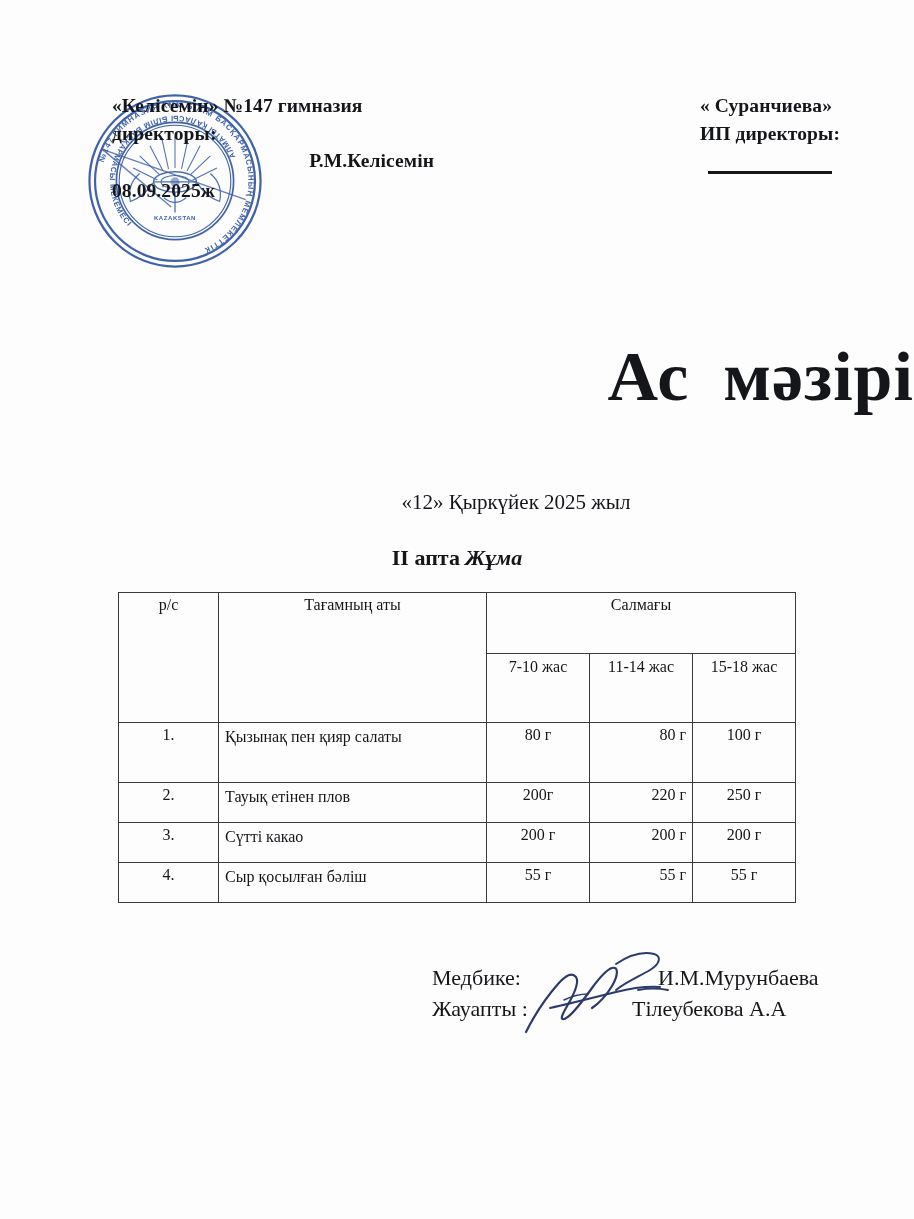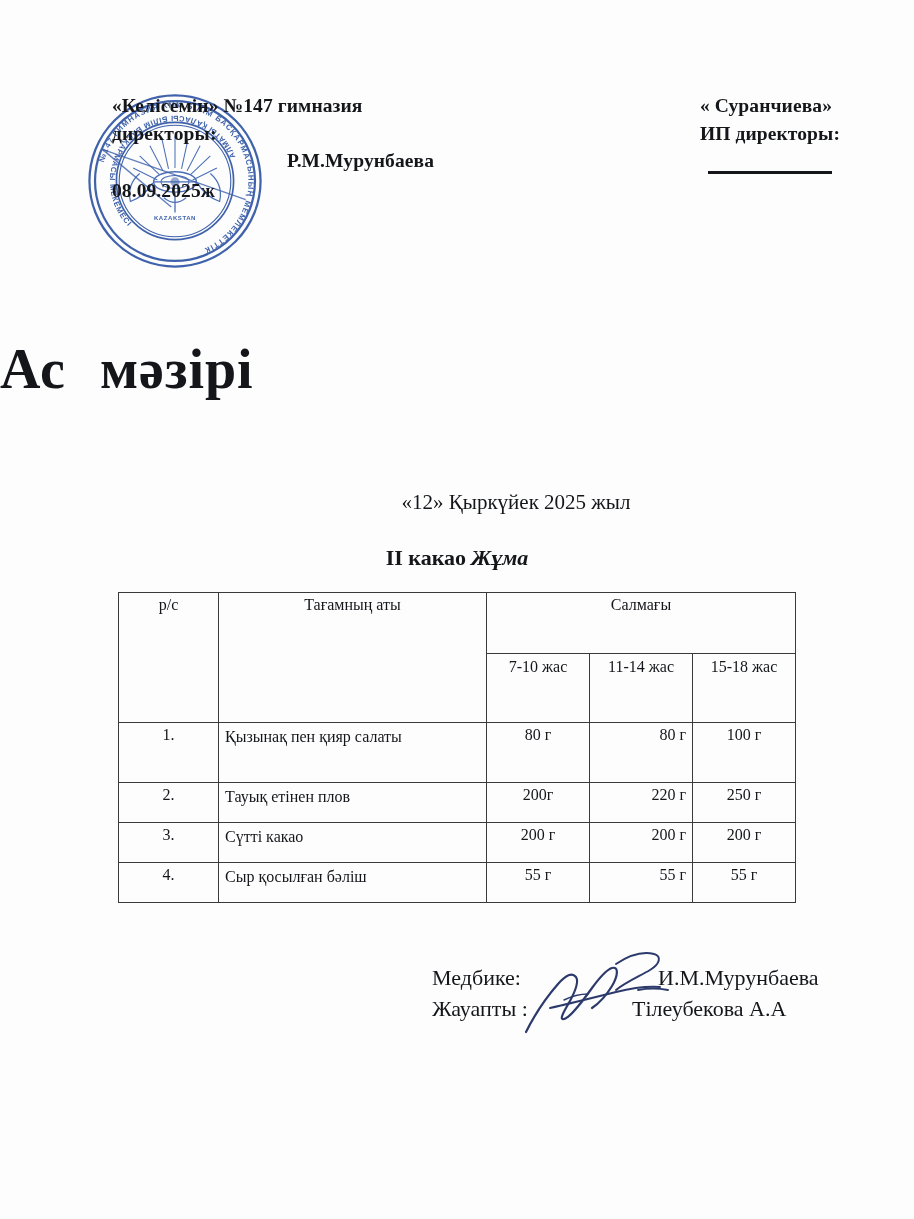--- a/index.html
+++ b/index.html
@@ -72,22 +72,22 @@
     z-index: 2;
     opacity: .92;
   }
 
   
   .title {
     position: absolute;
     left: 0;
     top: 337px;
     width: 914px;
-    text-align: left;
-    font-size: 56px;
+    text-align: right;
+    font-size: 70px;
     font-weight: bold;
     letter-spacing: 1px;
   }
   .title .gap { display: inline-block; width: 34px; }
 
   .datetext {
     position: absolute;
     left: 0;
     top: 490px;
     width: 914px;
@@ -251,38 +251,38 @@
     <text x="100" y="142" text-anchor="middle" font-family="'Liberation Sans', sans-serif" font-size="6.5" font-weight="bold" fill="#2f55a4" letter-spacing=".6">KAZAKSTAN</text>
     <g stroke="#2f55a4" stroke-width="1.6" fill="none" opacity=".8">
       <path d="M 22,66 L 176,120"></path>
       <path d="M 22,66 L 96,128"></path>
     </g>
   </svg>
 
   <div class="hdr-left">
     <span>«Келісемін»</span>
     <span>№147 гимназия директоры:</span>
-    <span class="ln-name">Р.М.Мурунбаева</span>
+    <span class="ln-name">Р.М.Келісемін</span>
     <span class="ln-date">08.09.2025ж</span>
   </div>
 
   <div class="hdr-right">
     <div>« Суранчиева»</div>
     <div>ИП  директоры:</div>
   </div>
   <div class="sig-line"></div>
 
   <div class="title">
     <span>Ас</span><span class="gap"></span><span>мәзірі</span>
   </div>
 
   <div class="datetext">«12» Қыркүйек 2025 жыл</div>
 
   <div class="weekline">
-    <span>II какао</span><span class="day">Жұма</span>
+    <span>II апта</span><span class="day">Жұма</span>
   </div>
 
   <div class="tbl-wrap">
     <table class="menu">
       <tbody>
         <tr class="r-head1">
           <th class="h-num" rowspan="2">р/с</th>
           <th class="h-name" rowspan="2">Тағамның   аты</th>
           <th class="h-weight" colspan="3">Салмағы</th>
         </tr>

